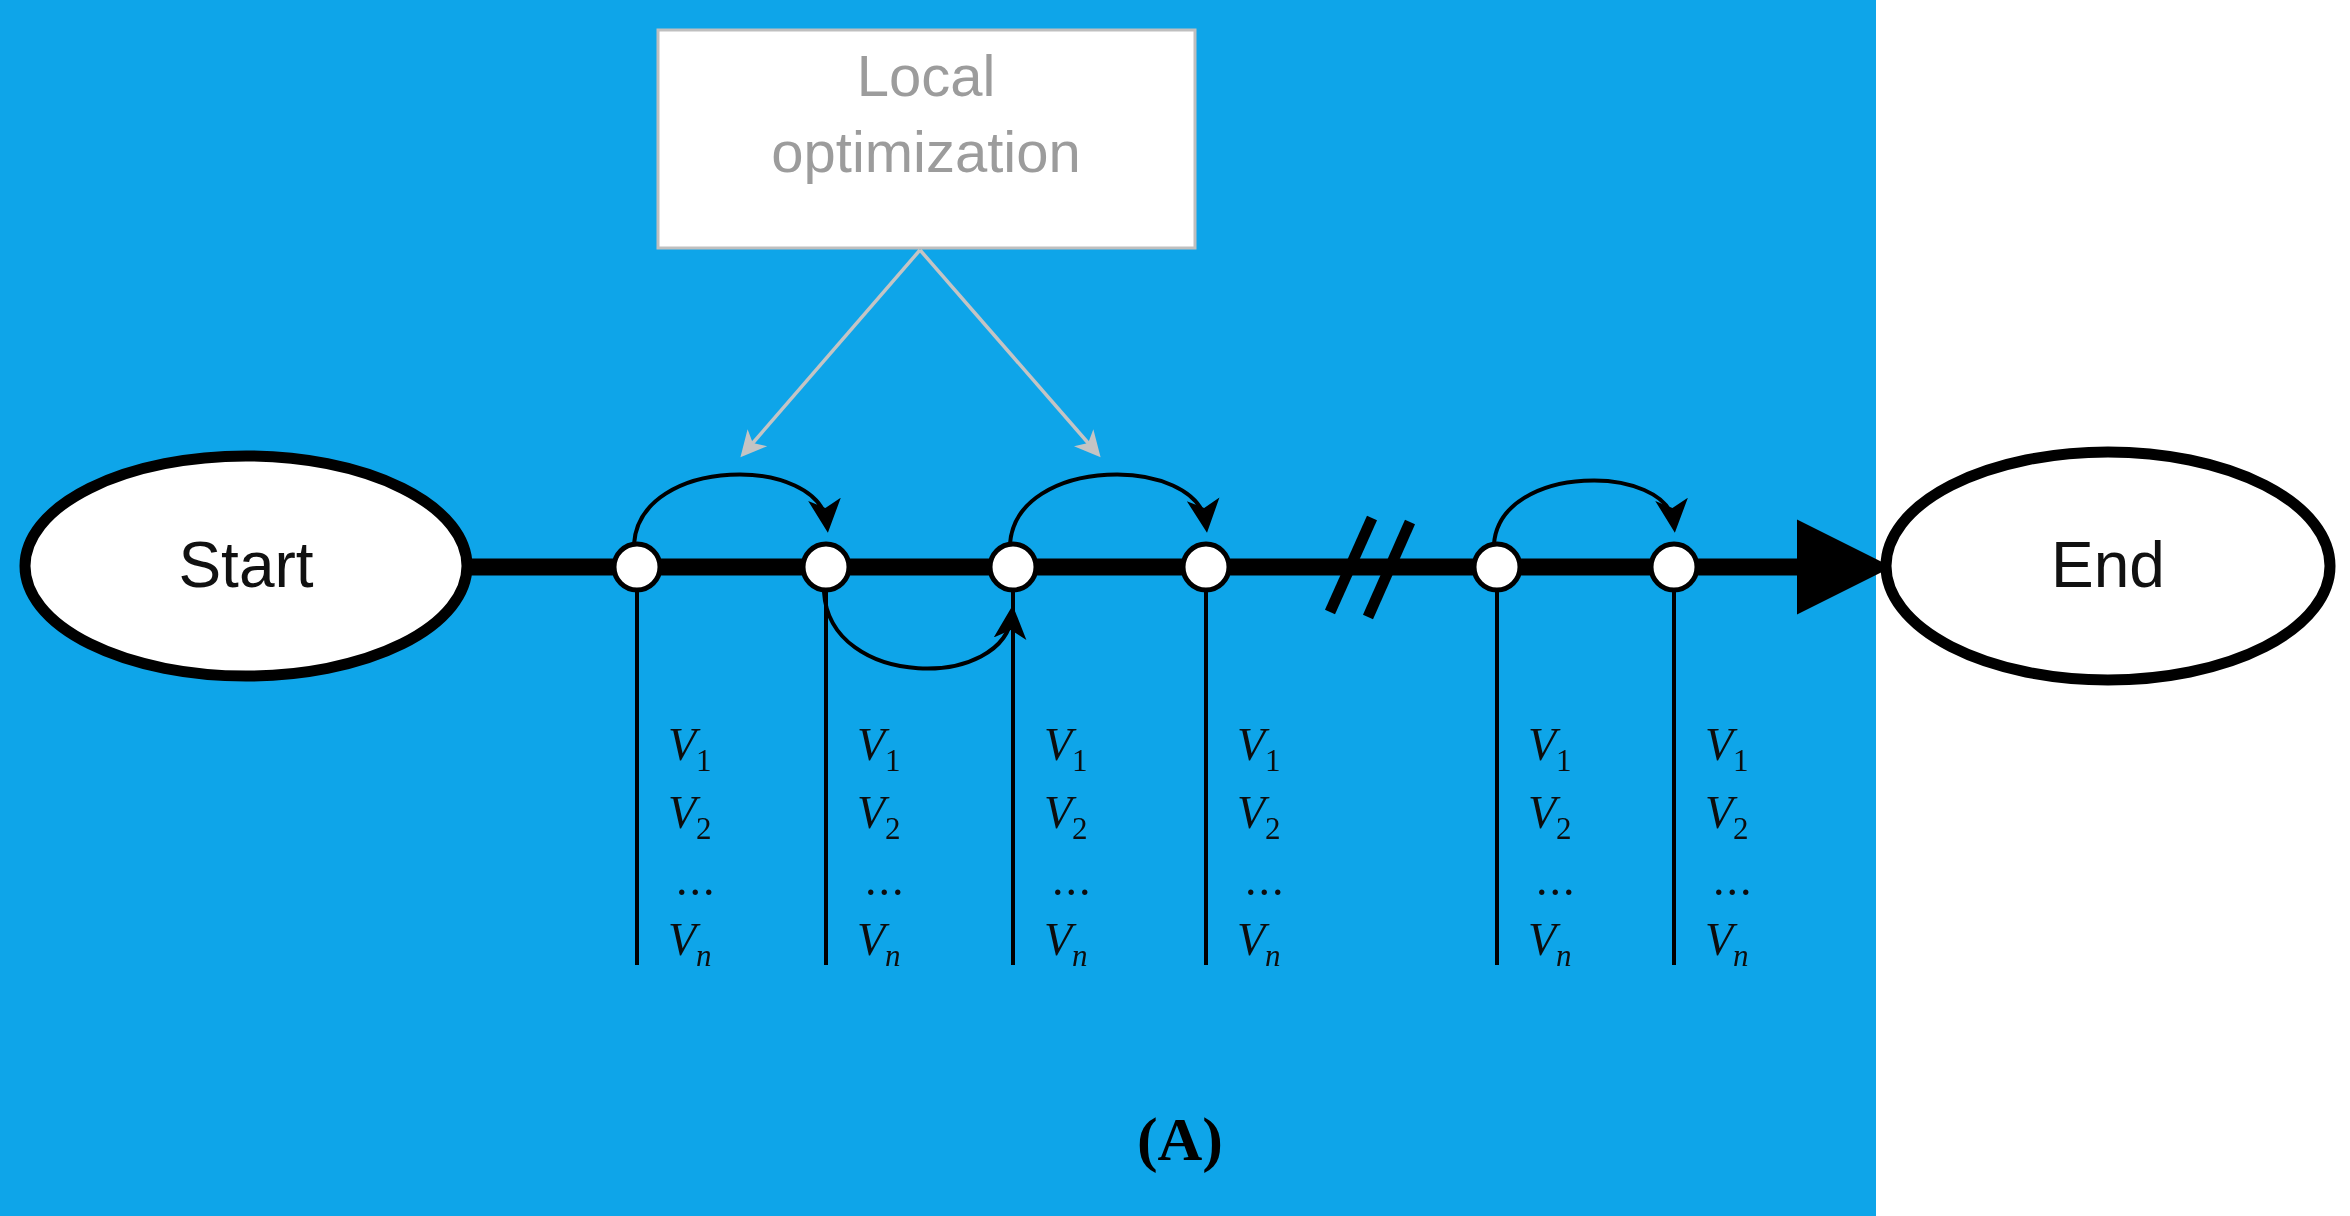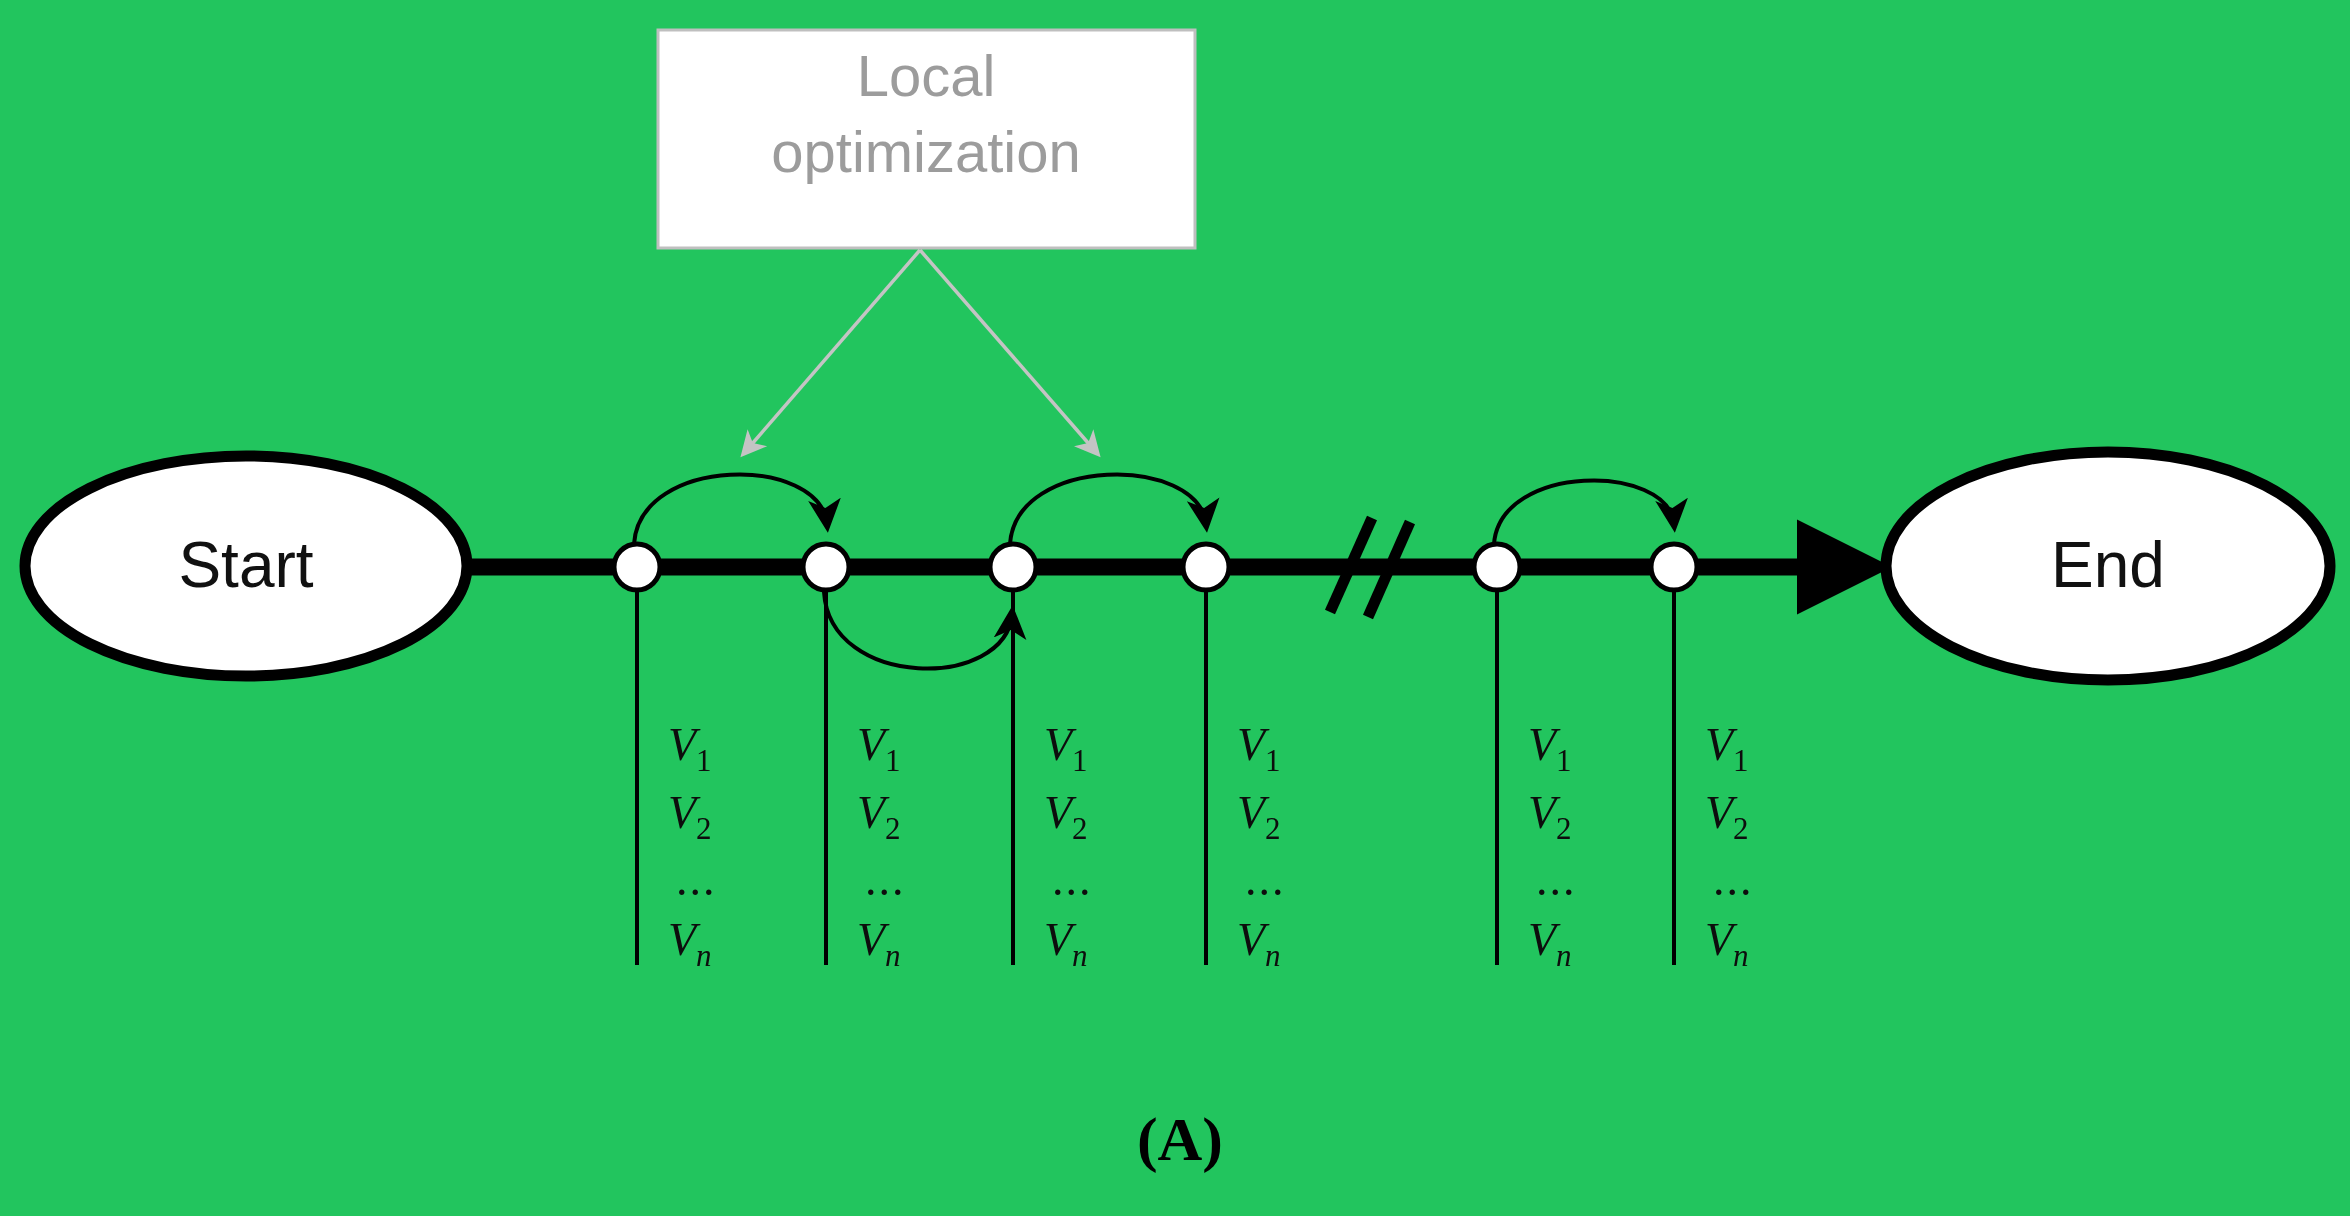--- a/index.html
+++ b/index.html
@@ -8,23 +8,23 @@
     background: #ffffff;
   }
   body {
     width: 2350px;
     height: 1216px;
     overflow: hidden;
     font-family: "Liberation Sans", sans-serif;
   }
   #stage {
     position: relative;
-    width: 2350px;
+    width: 1876px;
     height: 1216px;
-    background: #22c55e;
+    background: #0ea5e9;
   }
   svg.diagram {
     position: absolute;
     left: 0;
     top: 0;
     width: 2350px;
     height: 1216px;
     display: block;
   }
   .terminal-label {

